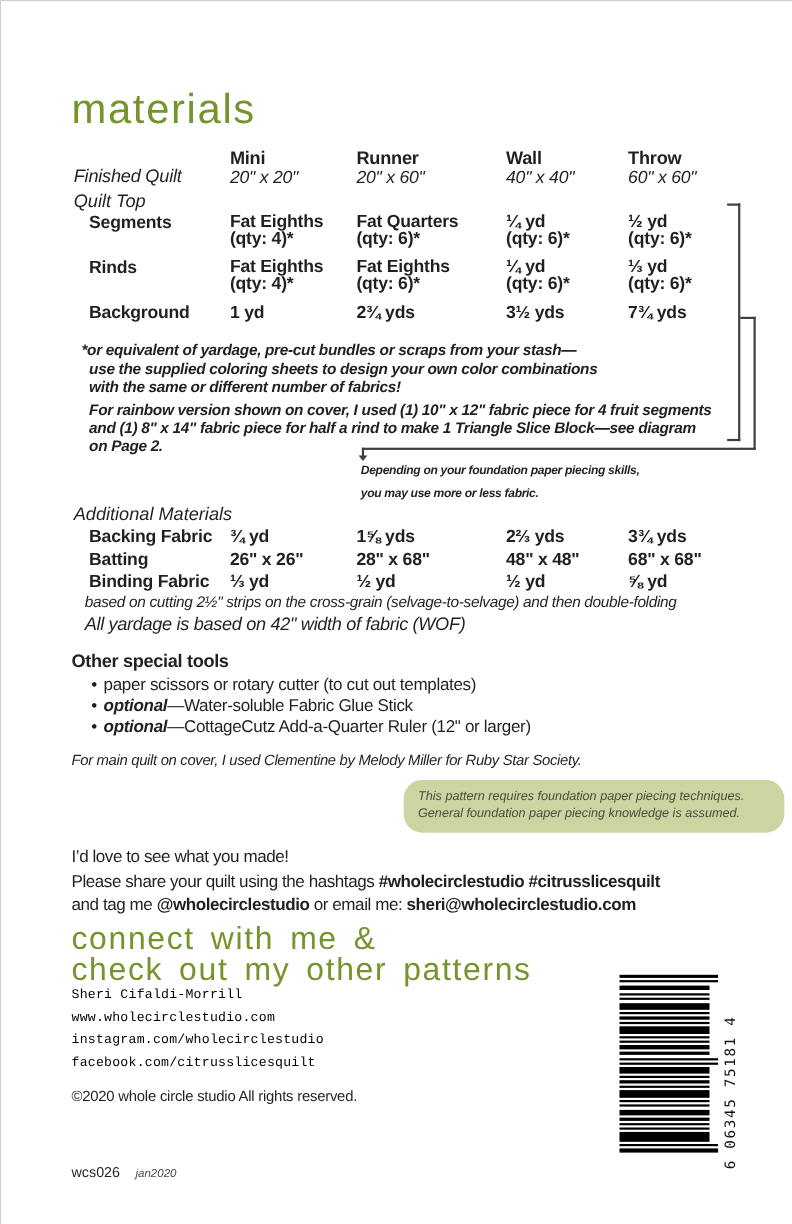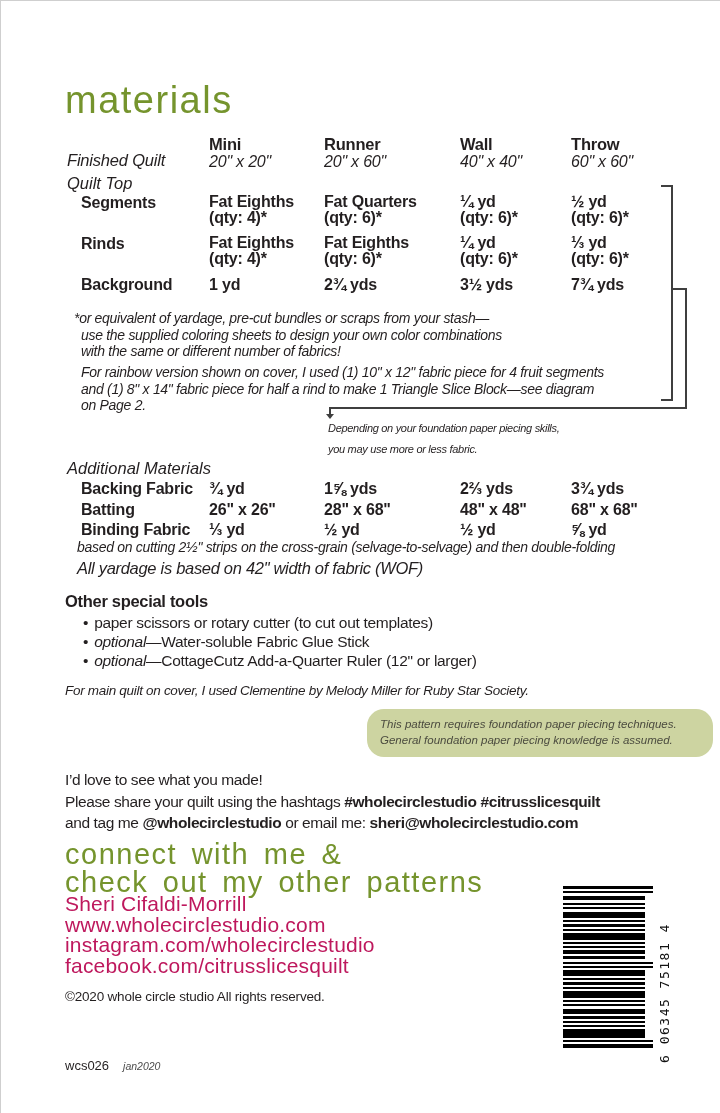--- a/index.html
+++ b/index.html
@@ -16,39 +16,39 @@
   .h-materials{left:64px; top:78px; font-size:38px; line-height:42px;}
   .h-share{left:64px; top:735px; font-size:29px; line-height:34px;}
   .h-connect{left:64px; top:839px; font-size:29px; line-height:28px;}
   .grid-row{
     position:absolute; left:66px; display:grid;
     grid-template-columns:142px 115px 136px 111px 140px;
     font-size:16px; letter-spacing:-0.2px;
   }
   .b{font-weight:700;}
   .i{font-style:italic;}
-  .bi{font-weight:400; font-style:italic;}
+  .bi{font-weight:700; font-style:italic;}
   .cell-2l{line-height:16px;}
   .indent{padding-left:14px;}
   .hdr-name{font-weight:700; font-size:16.5px; line-height:17px;}
   .hdr-size{font-style:italic; font-size:16px; line-height:17px;}
   .lbl-ital{font-style:italic; font-size:16.5px;text-align:right;}
   .footnote{font-size:14px; line-height:16.5px; letter-spacing:-0.3px;}
   .callout{font-size:11px; line-height:21px; letter-spacing:-0.3px;}
   .smallnote{font-size:13.5px; letter-spacing:-0.3px;}
   .bodyline{font-size:15.5px; line-height:21.5px; letter-spacing:-0.4px;}
   .tools li{list-style:none; font-size:15.5px; line-height:19px; letter-spacing:-0.3px;}
   .tools{margin:0; padding:0;}
   .tools li::before{content:"\2022"; margin-right:6px;}
   .pill{
     left:366px; top:708px; width:346px; height:48px; background:#cdd4a1;
     border-radius:17px; padding:7px 13px; box-sizing:border-box;
     color:#4b4b3f; font-style:italic; font-size:11.5px; line-height:16px; letter-spacing:0px;
   }
-  .connect-list{font-size:21px; line-height:20.5px; letter-spacing:0.2px; color:#be185d;}
+  .connect-list{font-size:12px; line-height:20.5px; letter-spacing:0.2px; color:#000000;font-family:Liberation Mono, monospace;}
   .legal{font-weight:700; font-size:15.5px; line-height:23px; letter-spacing:-0.4px;}
   .bracket{border:2px solid #3f3f3f;}
   .bk1{left:660px; top:184px; width:10px; height:212px; border-left:none;}
   .bk2{left:672px; top:287px; width:12px; height:119px; border-left:none; border-bottom:none;}
   .bk3{left:328px; top:406px; width:356px; height:8px; border-right:none; border-bottom:none;}
   .arrowhead{
     left:325px; top:413px; width:0; height:0;
     border-left:4px solid transparent; border-right:4px solid transparent;
     border-top:5px solid #3f3f3f;
   }

